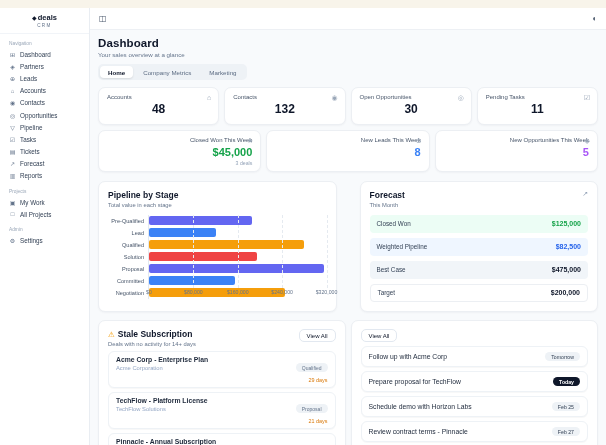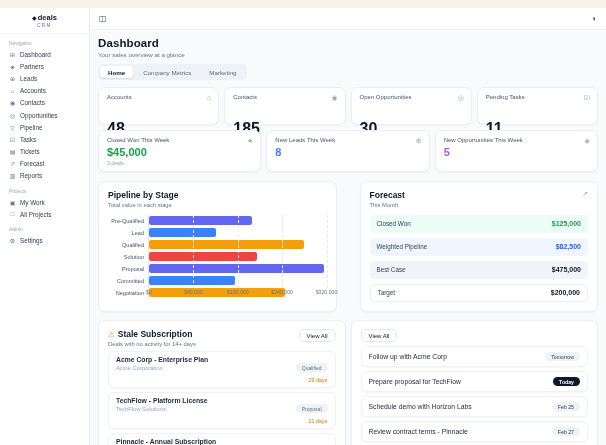--- a/index.html
+++ b/index.html
@@ -30,25 +30,25 @@
 
   .tabs { display:inline-flex; background:#eef2f6; border-radius:5px; padding:2px; gap:2px; margin-top:6px; }
   .tab { font-size:6.2px; color:#5b6b82; padding:2.5px 8px; border-radius:4px; cursor:pointer; white-space:nowrap; }
   .tab.active { background:#fff; color:#0f172a; font-weight:bold; box-shadow:0 1px 2px rgba(0,0,0,.10); }
 
   .card { background:#fff; border:1px solid #eceff3; border-radius:7px; box-shadow:0 1px 2px rgba(16,24,40,.04); }
 
   .stats-row { display:grid; grid-template-columns:repeat(4,1fr); gap:5px; margin-top:7px; }
   .stat { position:relative; padding:6px 8px; height:38px; }
   .stat-label { font-size:6px; color:#475569; }
-  .stat-value { font-size:16px; font-weight:bold; margin-top:20px; }
+  .stat-value { font-size:12px; font-weight:bold; margin-top:2px;text-align:center; }
   .stat-icon { position:absolute; top:6px; right:7px; font-size:7px; color:#9aa7b8; }
 
   .week-row { display:grid; grid-template-columns:repeat(3,1fr); gap:5px; margin-top:5px; }
-  .week { position:relative; padding:6px 8px; height:42px; }
+  .week { position:relative; padding:6px 8px; height:42px;text-align:right; }
   .week-value { font-size:11px; font-weight:bold; margin-top:3px; }
   .week-sub { font-size:5.2px; color:#94a3b8; margin-top:2px; }
 
   .charts-row { display:grid; grid-template-columns:1fr 1fr; gap:23px; margin-top:9px; }
   .panel { padding:8px 9px; height:131px; position:relative; }
   .panel-title { font-size:8.5px; font-weight:bold; }
   .panel-sub { font-size:5.8px; color:#64748b; margin-top:1.5px; }
   .panel-icon { position:absolute; top:8px; right:9px; font-size:7px; color:#94a3b8; }
 
   
@@ -183,21 +183,21 @@
 
       
       <div class="stats-row">
         <div class="card stat">
           <div class="stat-label">Accounts</div>
           <div class="stat-value">48</div>
           <span class="stat-icon">⌂</span>
         </div>
         <div class="card stat">
           <div class="stat-label">Contacts</div>
-          <div class="stat-value">185</div>
+          <div class="stat-value">132</div>
           <span class="stat-icon">◉</span>
         </div>
         <div class="card stat">
           <div class="stat-label">Open Opportunities</div>
           <div class="stat-value">30</div>
           <span class="stat-icon">◎</span>
         </div>
         <div class="card stat">
           <div class="stat-label">Pending Tasks</div>
           <div class="stat-value">11</div>

